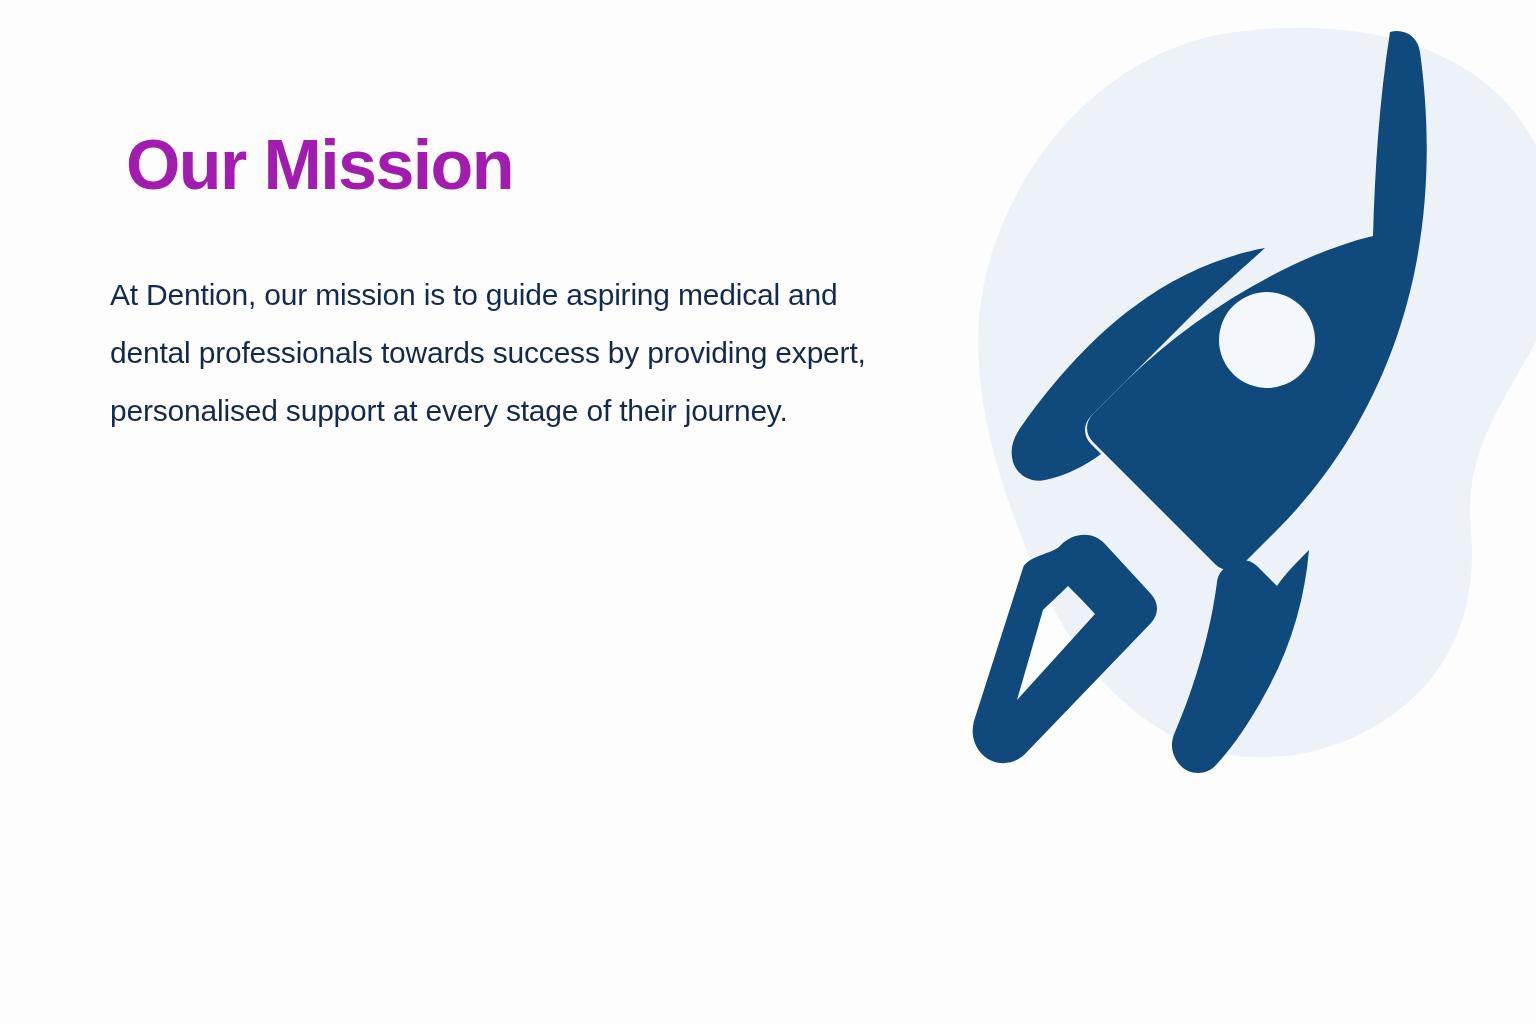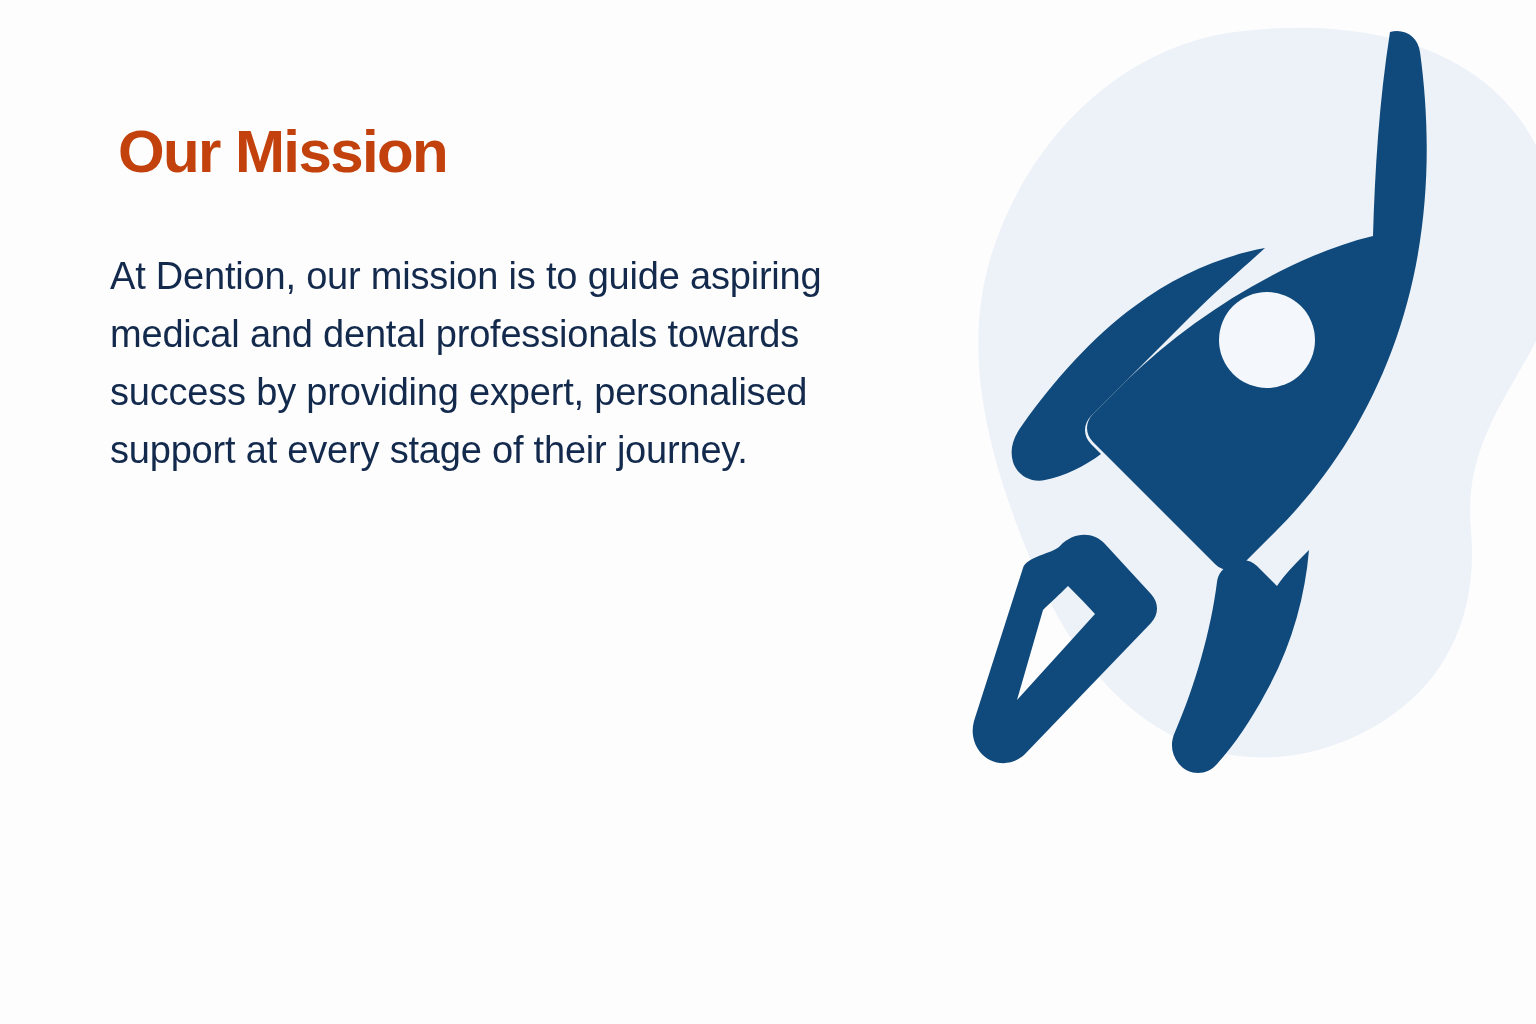--- a/index.html
+++ b/index.html
@@ -41,37 +41,37 @@
 
   
   .text-col {
     position: absolute;
     left: 110px;
     top: 112px;
     width: 800px;
   }
 
   .page-title {
-    margin: 8px;
-    font-size: 60px;
+    margin: 16px;
+    font-size: 70px;
     line-height: 1.08;
     font-weight: 700;
     letter-spacing: -1.6px;
-    color: #c2410c;
+    color: #a21caf;
     font-family: "Liberation Sans", sans-serif;
   }
 
   .mission-body {
     margin: 0;
     padding: 0;
     list-style: none;
   }
   .mission-para {
     margin: 0 0 58px 0;
-    font-size: 38px;
+    font-size: 30px;
     line-height: 58px;
     font-weight: 400;
     letter-spacing: -0.2px;
     color: #132a4d;
     font-family: "Liberation Sans", sans-serif;
     max-width: 800px;
   }
   .mission-para:last-child {
     margin-bottom: 0;
   }

